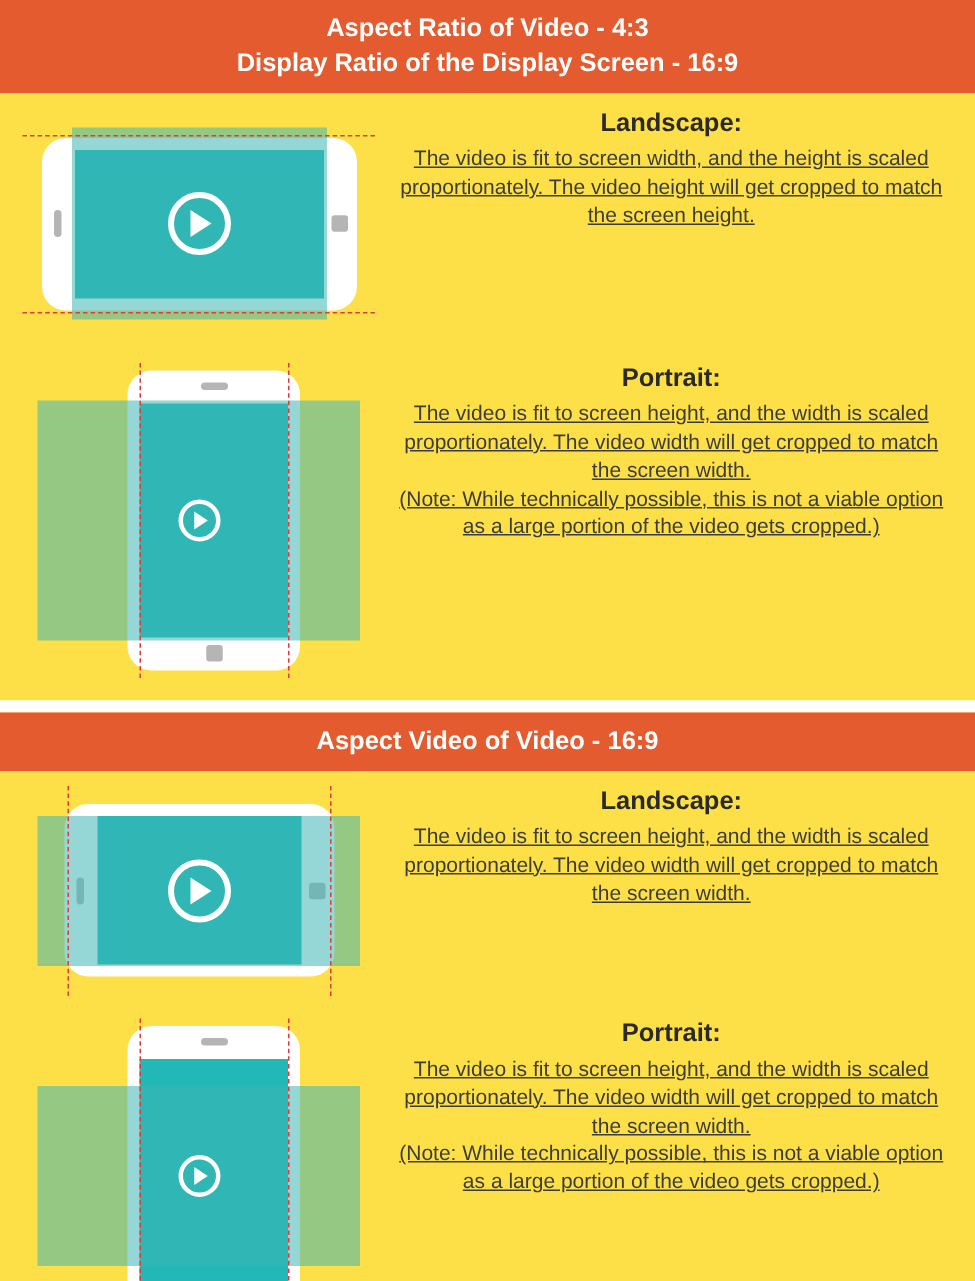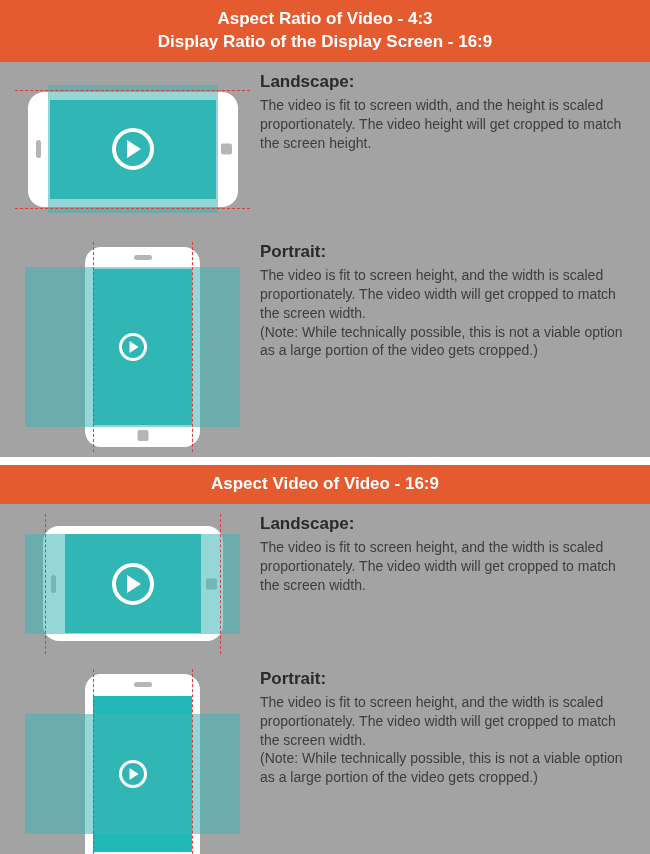--- a/index.html
+++ b/index.html
@@ -1,23 +1,23 @@
 <!DOCTYPE html>
 <html><head>
 <meta charset="utf-8">
 <style>
 * { margin: 0; padding: 0; box-sizing: border-box; }
 body { font-family: -apple-system, BlinkMacSystemFont, 'Segoe UI', Arial, sans-serif; width: 650px; background: #fff; }
-.section { background: #a3a3a3; }
+.section { background: #fde047; padding-bottom: 10px; }
 .header { background: #e45b2f; color: #fff; text-align: center; padding: 8px 0; font-weight: 700; font-size: 17px; line-height: 1.35; }
 .row { display: flex; align-items: flex-start; padding: 10px 15px 5px 15px; }
 .illus { width: 235px; flex-shrink: 0; position: relative; display: flex; align-items: center; justify-content: center; }
-.text { flex: 1; color: #3d3d3d; padding-left: 10px; }
+.text { flex: 1; color: #3d3d3d; padding-left: 10px; text-align: center; }
 .text h3 { color: #2a2a2a; font-size: 17px; font-weight: 700; margin-bottom: 4px; }
-.text p { font-size: 14px; line-height: 1.35; }
+.text p { font-size: 14px; line-height: 1.35; text-decoration: underline; }
 .gap { height: 8px; background: #fff; }
 
 
 .phone { background: #fff; border-radius: 16px; position: relative; z-index: 2; }
 .phone.landscape { width: 210px; height: 115px; padding: 8px 22px; }
 .phone.portrait { width: 115px; height: 200px; padding: 22px 8px; }
 .phone .screen { background: #22b8b8; width: 100%; height: 100%; display: flex; align-items: center; justify-content: center; }
 .phone .speaker, .phone .homebtn { background: #b5b5b5; position: absolute; }
 .phone.landscape .speaker { width: 5px; height: 18px; left: 8px; top: 50%; transform: translateY(-50%); border-radius: 3px; }
 .phone.landscape .homebtn { width: 11px; height: 11px; right: 6px; top: 50%; transform: translateY(-50%); border-radius: 2px; }

